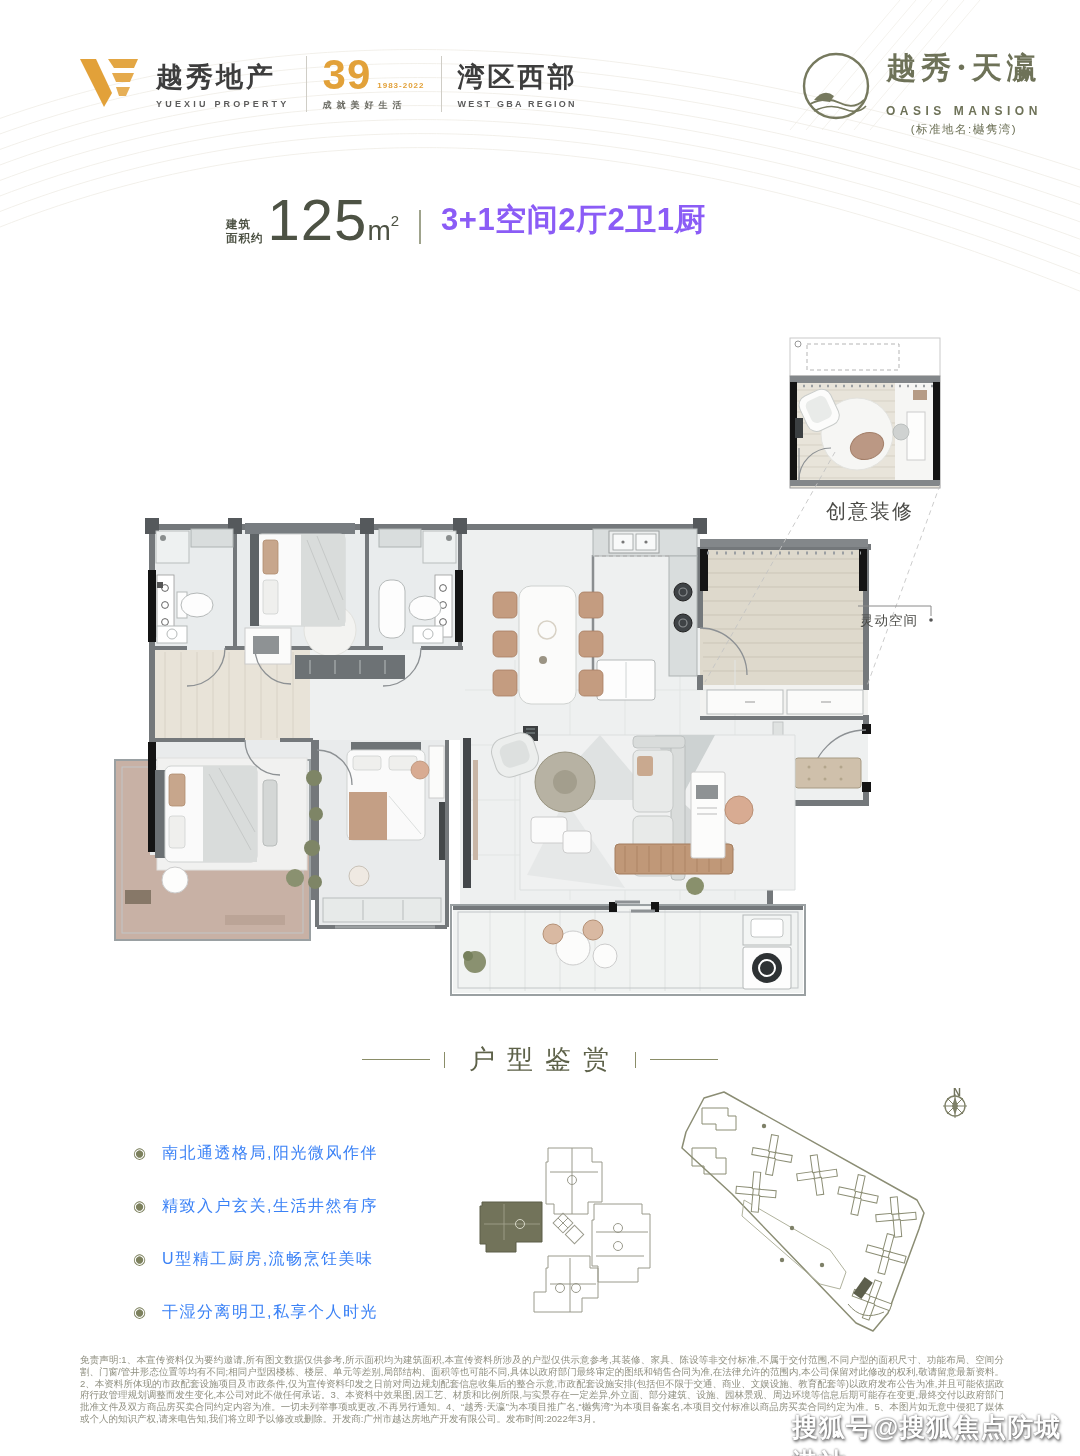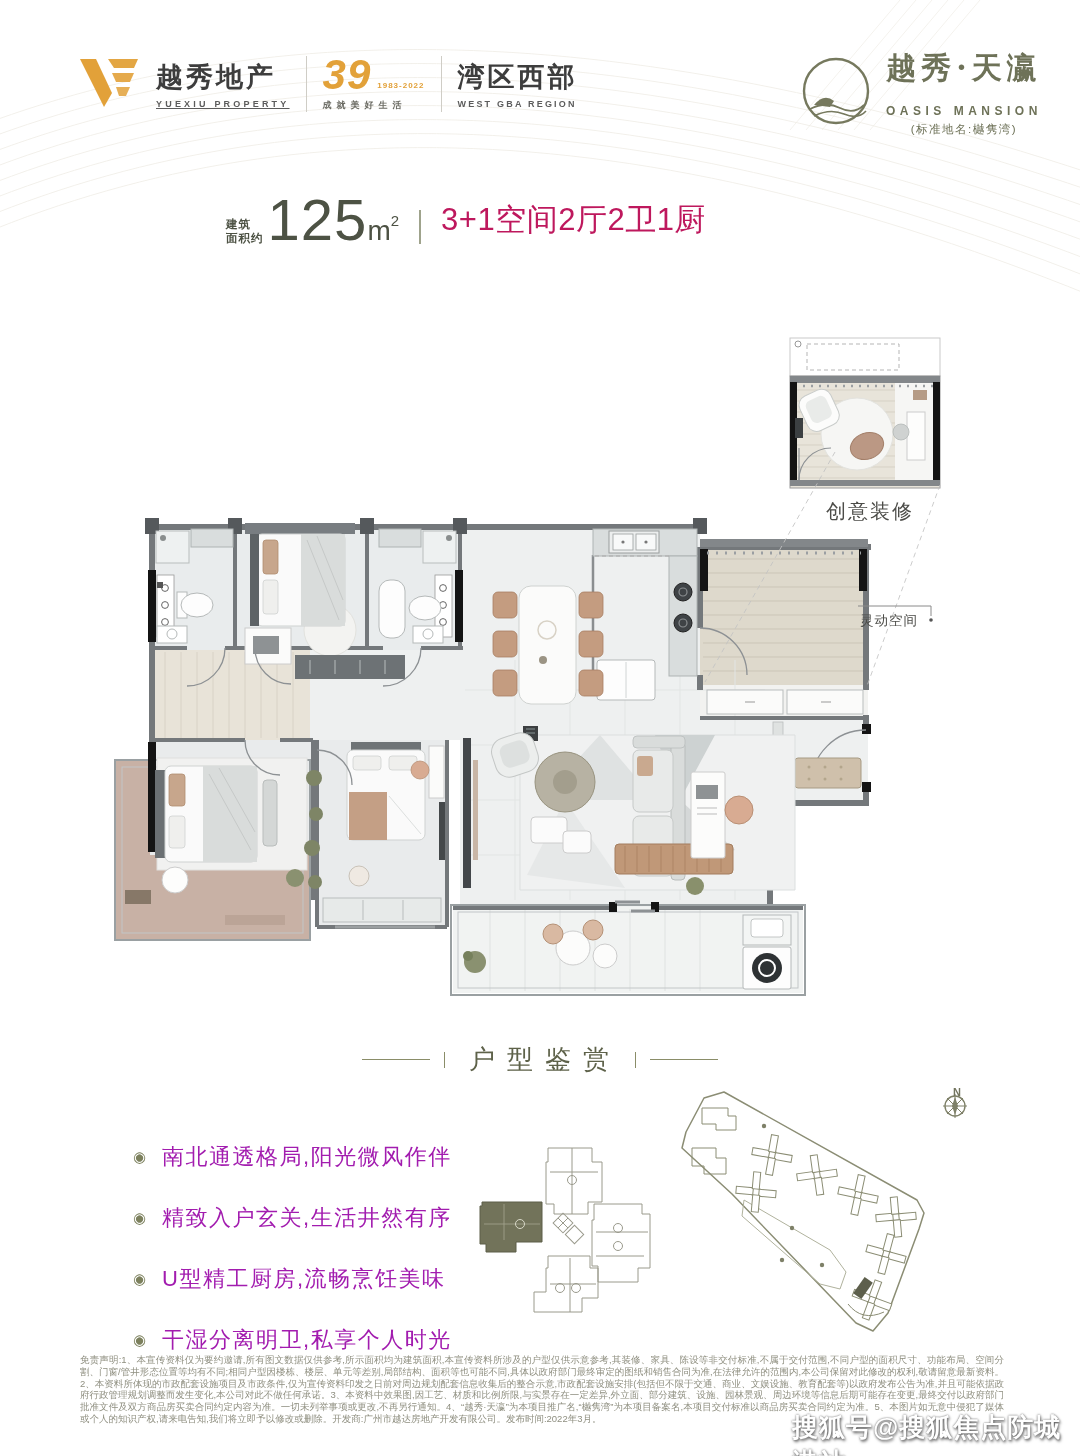--- a/index.html
+++ b/index.html
@@ -7,61 +7,61 @@
   .page { position:absolute; left:0; top:0; width:1080px; height:1456px; background:#fff; overflow:hidden; }
   .abs { position:absolute; }
 
   
   .deco { pointer-events:none; }
 
   
   .hdr-left { left:78px; top:56px; display:flex; align-items:center; gap:16px;justify-content:space-between; }
   .yx-block { display:flex; flex-direction:column; justify-content:center; }
   .yx-cn { font-size:27px; font-weight:bold; color:#3d3d3d; letter-spacing:3px; }
-  .yx-en { font-size:9px; color:#5c5c5c; letter-spacing:3.2px; margin-top:4px; font-weight:bold;text-decoration:underline; }
+  .yx-en { font-size:9px; color:#5c5c5c; letter-spacing:3.2px; margin-top:4px; font-weight:bold; }
   .vline { width:1px; height:56px; background:#cfcdc6; }
   .ann-block { display:flex; flex-direction:column; align-items:flex-start; }
   .ann-row { display:flex; align-items:flex-end; gap:6px; }
-  .ann-num { font-size:42px; line-height:38px; font-weight:bold; color:#e2a139; font-style:italic; letter-spacing:1px; }
+  .ann-num { font-size:42px; line-height:38px; font-weight:bold; color:#e2a139; letter-spacing:1px; }
   .ann-years { font-size:8px; color:#e2a139; font-weight:bold; letter-spacing:1px; padding-bottom:4px; }
   .ann-slogan { font-size:9px; color:#6b6b63; letter-spacing:5px; margin-top:5px; font-weight:bold; }
   .rg-cn { font-size:27px; font-weight:bold; color:#3d3d3d; letter-spacing:3px; }
   .rg-en { font-size:9px; color:#5c5c5c; letter-spacing:2.2px; margin-top:4px; font-weight:bold; }
 
-  .hdr-right { left:796px; top:48px; display:flex; align-items:center; gap:10px; }
+  .hdr-right { left:796px; top:48px; display:flex; gap:10px; }
   .prj-col { display:flex; flex-direction:column; align-items:center; }
   .prj-cn { font-family:"DejaVu Serif","Liberation Serif",serif; font-size:30px; font-weight:bold; color:#6e7258; letter-spacing:5px; }
   .prj-en { font-size:12px; color:#6e7258; letter-spacing:4.5px; margin-top:15px; font-weight:bold; }
   .prj-std { font-size:11.5px; color:#6e7258; letter-spacing:1.5px; margin-top:4px; }
 
   
   .headline { left:0; top:186px; width:932px; display:flex; justify-content:center; align-items:center; }
   .area-prefix { font-size:11.5px; color:#4d5244; line-height:14px; text-align:justify; margin-right:4px; margin-top:22px; font-weight:bold; letter-spacing:1px;}
   .area-num { font-size:58px; color:#4d5244; font-weight:normal; letter-spacing:1px; }
   .area-unit { font-size:28px; color:#4d5244; }
   .area-sup { font-size:15px; color:#4d5244; vertical-align:14px; }
   .hl-div { width:2px; height:34px; background:#9fa38c; margin:0 20px; margin-top:14px; }
-  .hl-spec { font-size:31px; color:#be185d; font-weight:normal; letter-spacing:0.5px; }
+  .hl-spec { font-size:31px; color:#8b5cf6; font-weight:bold; letter-spacing:0.5px; }
 
   
   .inset-caption { left:795px; top:498px; width:150px; text-align:center; font-size:20px; color:#4c4c48; letter-spacing:2px; }
   .flex-label { left:860px; top:612px; font-size:13.5px; color:#4c4c48; letter-spacing:1px; }
   .compass-n { left:946px; top:1086px; width:22px; text-align:center; font-size:11px; color:#72745e; font-weight:bold; }
 
   
   .section-hdr { left:0; top:1042px; width:1080px; display:flex; justify-content:center; align-items:center; gap:14px; }
   .sec-line { width:68px; height:1px; background:#8a8d68; }
   .sec-cap { width:1px; height:16px; background:#8a8d68; }
   .sec-title { font-size:26px; color:#5e624a; letter-spacing:12px; margin-left:10px; font-weight:500; }
 
   
   .features { left:133px; top:1142px; list-style:none; }
   .features li { display:flex; align-items:center; margin-bottom:31px; }
   .f-bullet { color:#7c805d; font-size:15px; margin-right:16px; line-height:22px; }
-  .f-text { font-size:22px; color:#a21caf; letter-spacing:1.5px; font-weight:500; }
+  .f-text { font-size:16px; color:#3b82f6; letter-spacing:1.5px; font-weight:500; }
 
   
   .disclaimer { left:80px; top:1354px; width:924px; font-size:9.5px; line-height:11.8px; color:#8f8f80; text-align:justify; }
 
   
   .watermark { left:792px; top:1410px; font-size:26px; font-weight:bold; color:#ffffff; letter-spacing:1px;
                text-shadow:0 0 2px rgba(80,80,80,0.9), 1px 2px 3px rgba(0,0,0,0.55); }
 </style>
 </head>
 <body>

